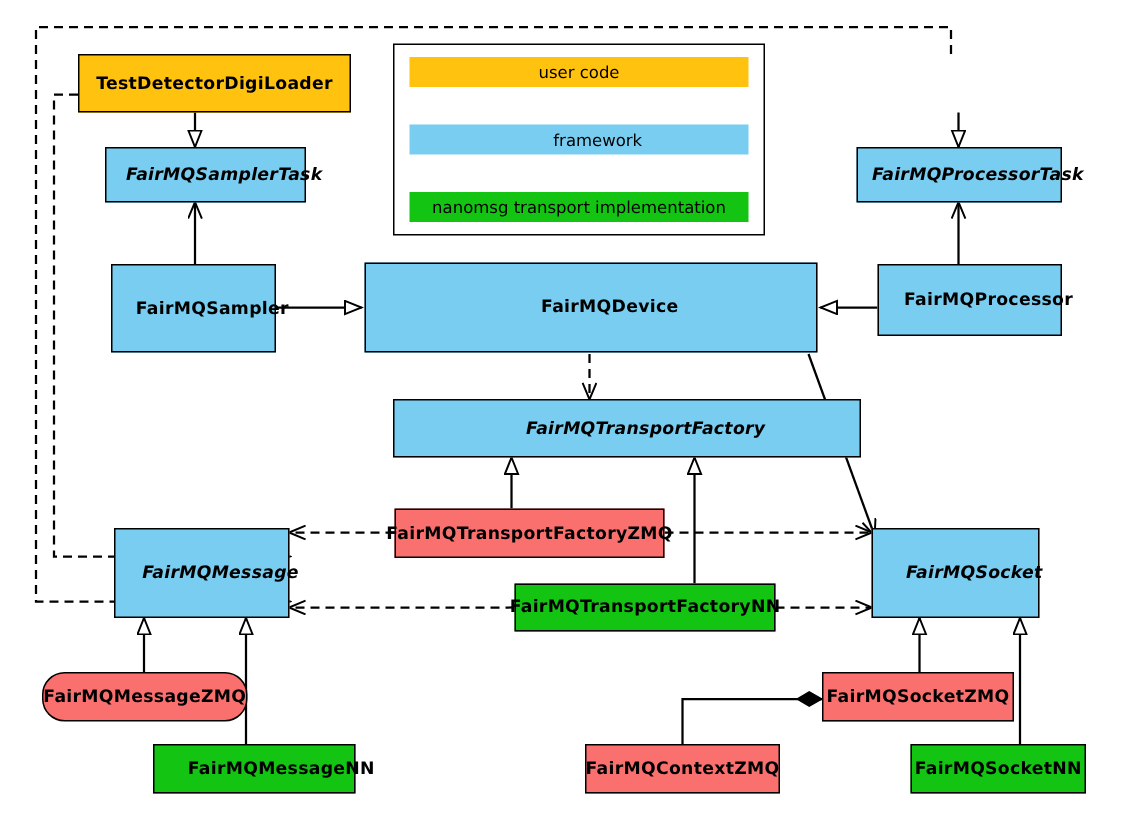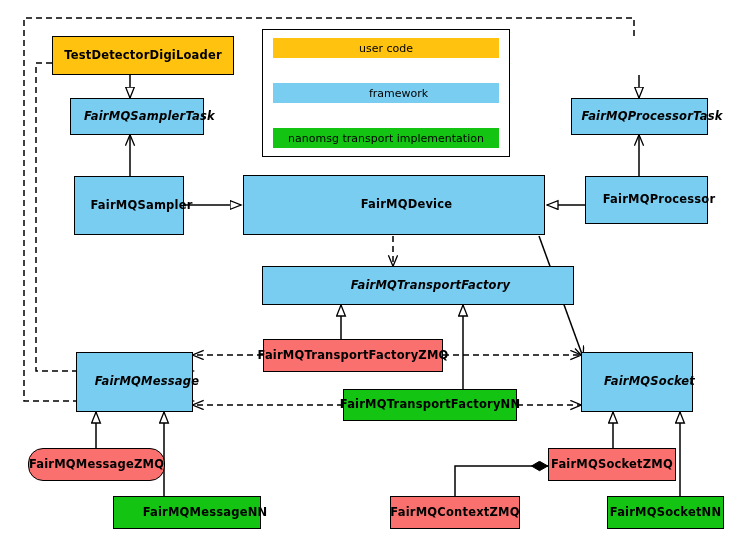--- a/index.html
+++ b/index.html
@@ -111,21 +111,21 @@
   <div class="node zmq" style="left:263px;top:339px;width:180px;height:33px;">FairMQTransportFactoryZMQ</div>
 
   <div class="node nn" style="left:343px;top:389px;width:174px;height:32px;">FairMQTransportFactoryNN</div>
 
   <div class="node framework abstract" style="left:76px;top:352px;width:117px;height:60px;">FairMQMessage</div>
 
   <div class="node framework abstract" style="left:581px;top:352px;width:112px;height:60px;">FairMQSocket</div>
 
   <div class="node zmq" style="left:28px;top:448px;width:137px;height:33px;border-radius:15px;">FairMQMessageZMQ</div>
 
-  <div class="node nn" style="left:113px;top:496px;width:148px;height:33px;padding-left:36px;">FairMQMessageNN</div>
+  <div class="node nn" style="left:102px;top:496px;width:135px;height:33px;padding-left:36px;">FairMQMessageNN</div>
 
   <div class="node zmq" style="left:548px;top:448px;width:128px;height:33px;">FairMQSocketZMQ</div>
 
   <div class="node nn" style="left:607px;top:496px;width:117px;height:33px;">FairMQSocketNN</div>
 
   <div class="node zmq" style="left:390px;top:496px;width:130px;height:33px;">FairMQContextZMQ</div>
 
 </div>
 
 </body></html>

